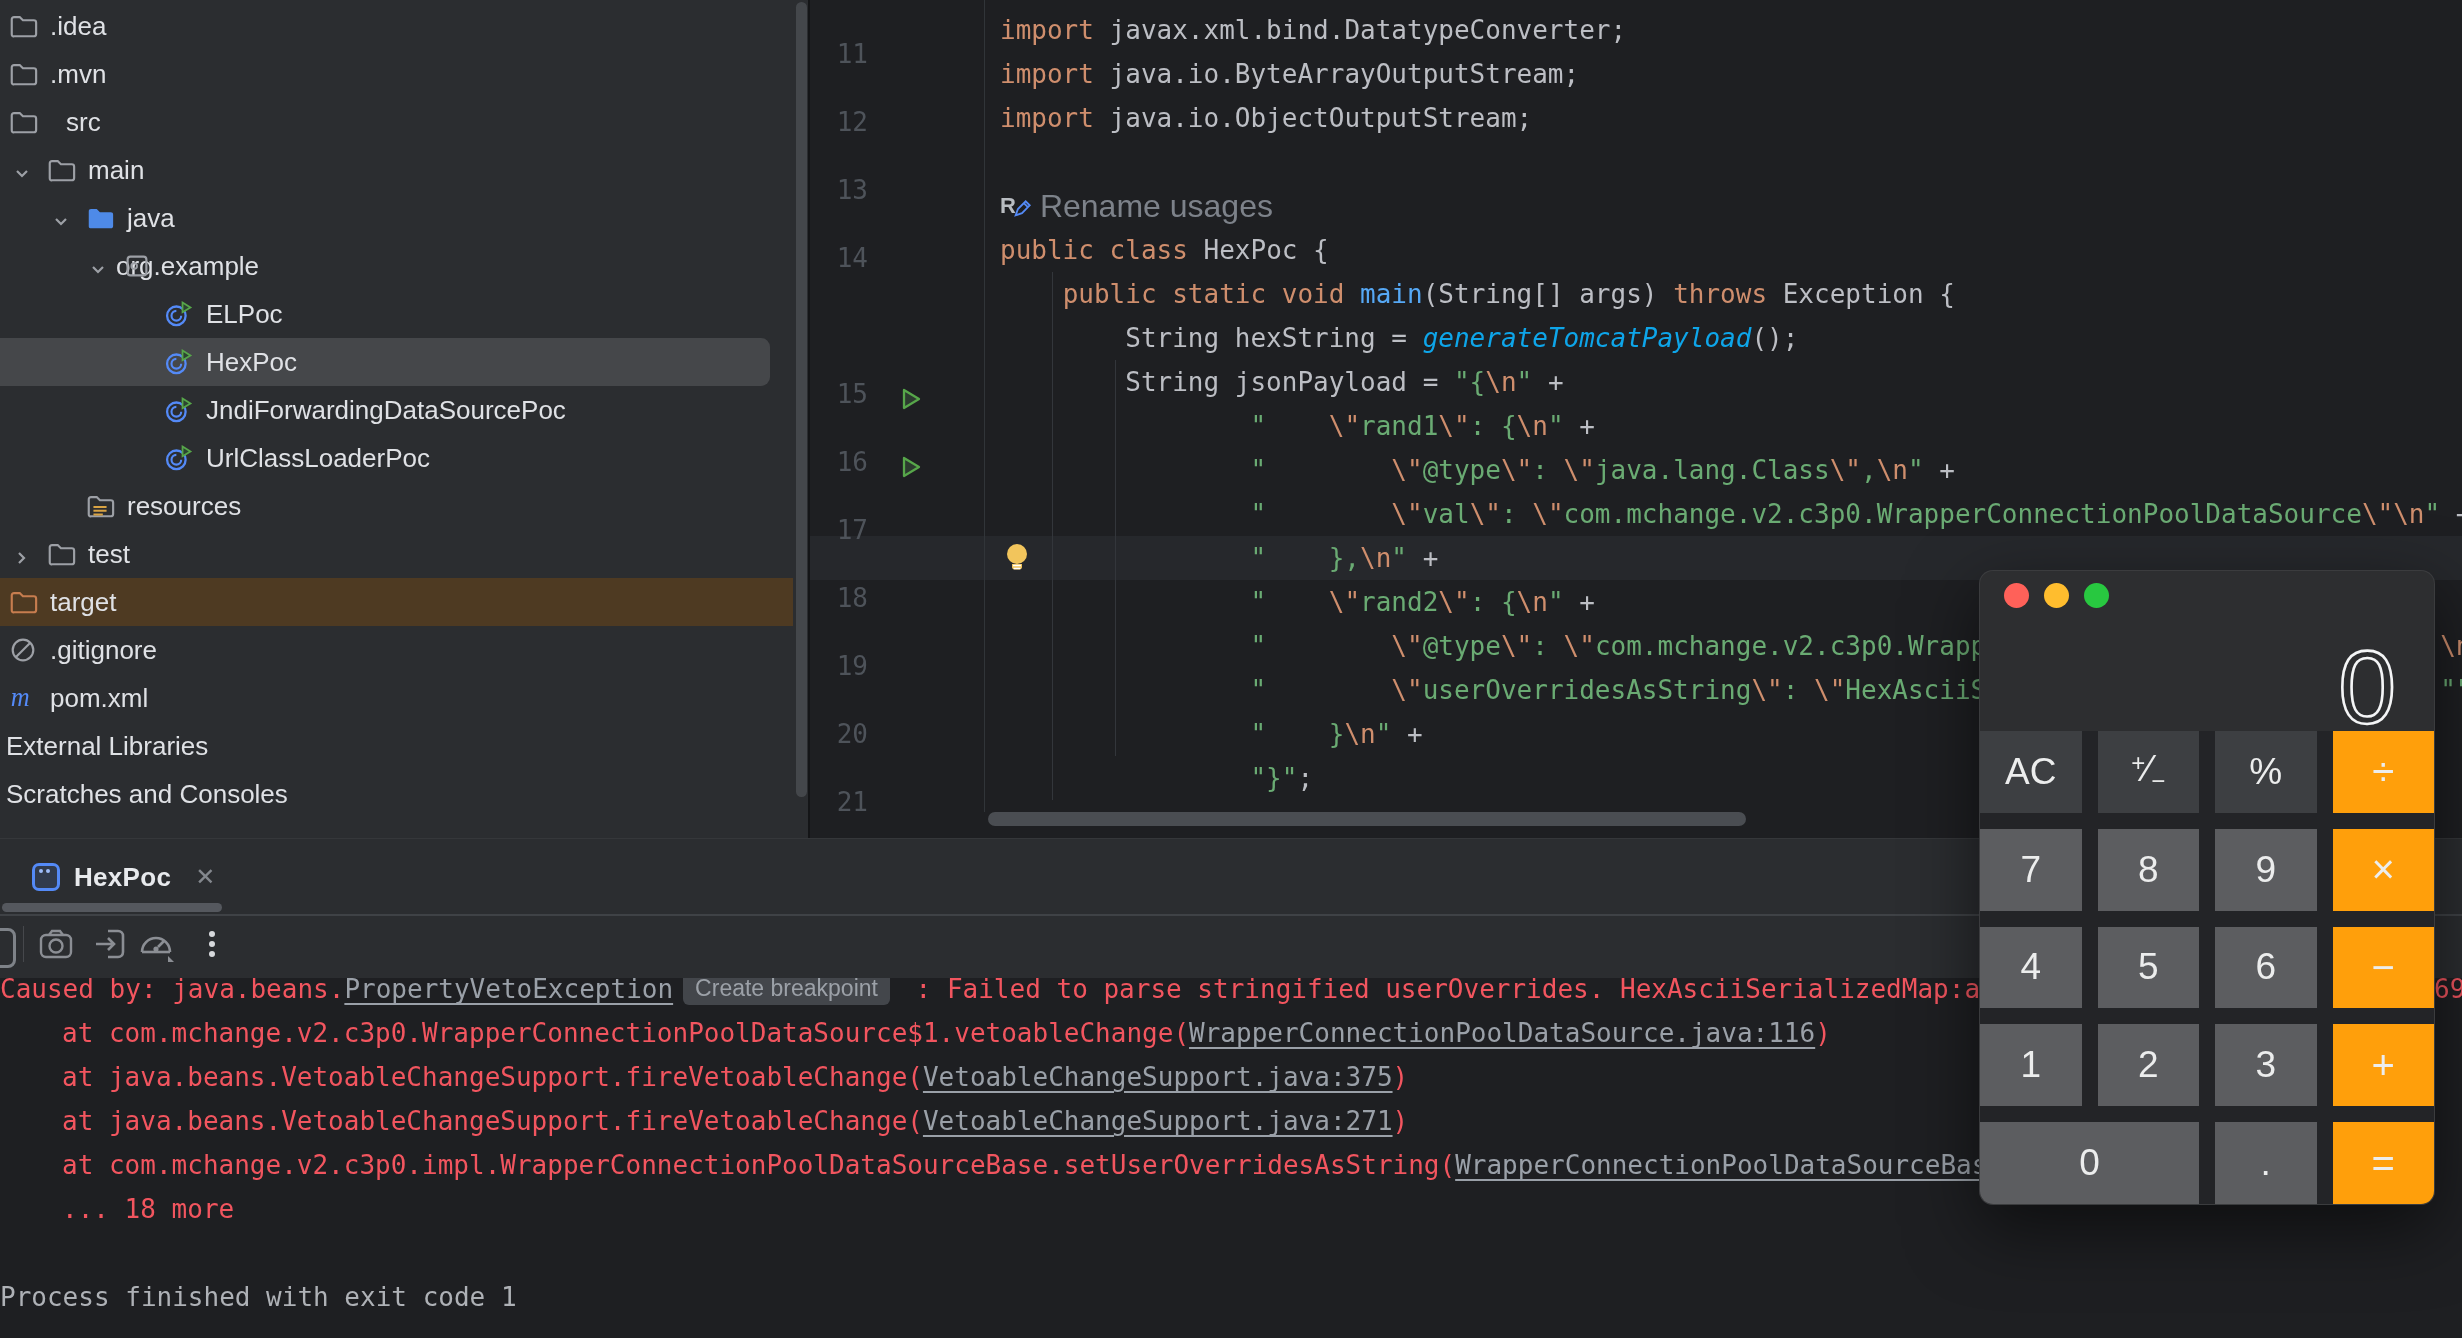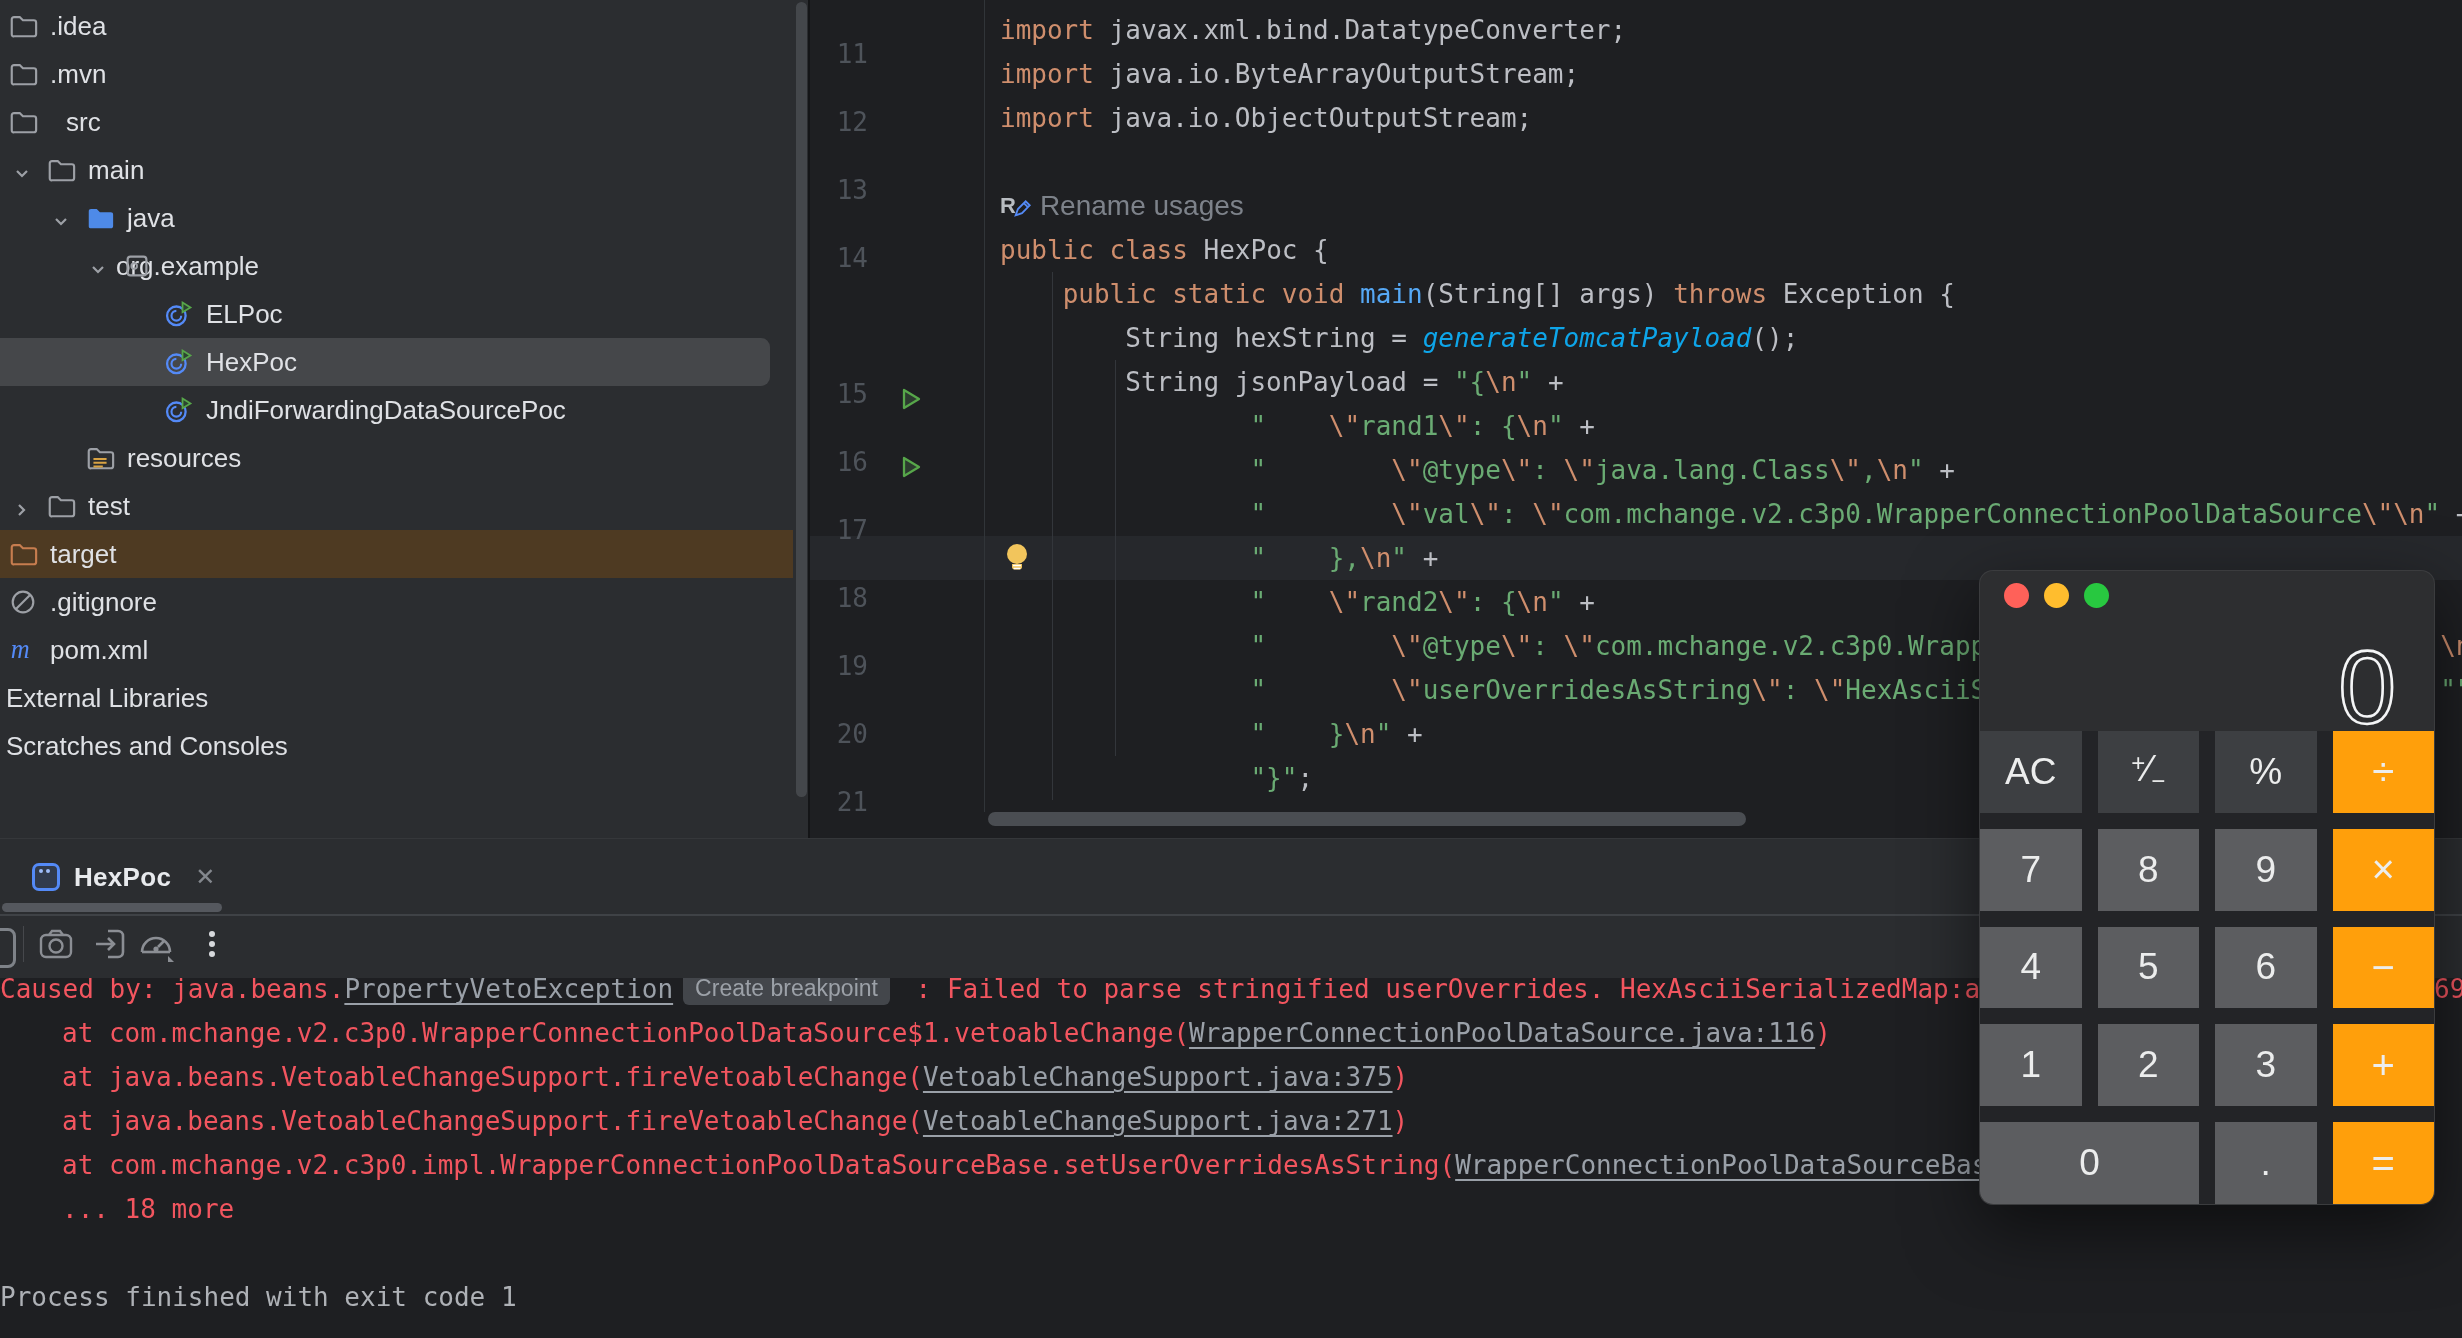--- a/index.html
+++ b/index.html
@@ -22,21 +22,21 @@
   .grow{position:relative;height:44px;font:26px/44px "DejaVu Sans Mono",monospace;color:#4e535a;margin-top:24px;}
   .grow .num{display:inline-block;width:58px;text-align:right;}
   .grow.caret .num{color:#eab308;font-weight:700;}
   .runarrow{position:absolute;left:88px;top:9px;width:26px;height:26px;}
   #code{position:absolute;left:176px;top:0;right:0;padding:8px 0 0 14px;}
   .crow{height:44px;font:26px/44px "DejaVu Sans Mono",monospace;white-space:pre;}
   .tk-k{color:#cf8e6d;} .tk-p{color:#bcbec4;} .tk-s{color:#6aab73;}
   .tk-e{color:#cf8e6d;} .tk-m{color:#56a8f5;} .tk-i{color:#0ea5e9;font-style:italic;}
   .inlayrow{height:44px;display:flex;align-items:center;gap:8px;}
   .inlay-r{color:#b9bdc2;font:600 22px "Liberation Sans",sans-serif;}
-  .inlay-text{color:#7d828a;font-size:28px;}
+  .inlay-text{color:#7d828a;font-size:32px;}
   .iguide{position:absolute;width:1px;background:#33363b;}
   .ig1{left:242px;top:272px;height:528px;}
   .ig2{left:305px;top:360px;height:396px;}
   #bulb{position:absolute;left:190px;top:540px;width:34px;height:36px;}
   #hscroll{position:absolute;left:178px;top:812px;width:758px;height:14px;border-radius:7px;background:#4a4d52;}
   
   #tabbar{position:absolute;left:0;top:838px;width:100%;height:78px;background:#2b2d30;border-top:1px solid #35373a;border-bottom:2px solid #3f4246;box-sizing:border-box;}
   .tab{position:absolute;left:32px;top:14px;height:48px;display:flex;align-items:center;gap:14px;}
   .tabicon{width:28px;height:28px;border:3px solid #548af7;border-radius:7px;background:rgba(84,138,247,.15);position:relative;box-sizing:border-box;}
   .tabicon i{position:absolute;top:3px;width:4px;height:4px;border-radius:2px;background:#9dbcf9;}
@@ -141,20 +141,28 @@
             </svg></span>
           <span class="tlabel" style="margin-left: 206px;">HexPoc</span>
         </div>
         <div class="trow">
           <span class="ticon" style="left: 164px;"><svg viewBox="0 0 34 34">
               <circle cx="14" cy="19" r="10.5" fill="none" stroke="#548af7" stroke-width="2.6"></circle>
               <path d="M14 13.5a5.5 5.5 0 1 0 5.5 5.5" fill="none" stroke="#548af7" stroke-width="2.4"></path>
               <path d="M21 4l9 5.5-9 5.5z" fill="#2c4431" stroke="#57a64a" stroke-width="2"></path>
             </svg></span>
           <span class="tlabel" style="margin-left: 206px;">JndiForwardingDataSourcePoc</span>
+        </div>
+        <div class="trow">
+          <span class="ticon" style="left: 164px;"><svg viewBox="0 0 34 34">
+              <circle cx="14" cy="19" r="10.5" fill="none" stroke="#548af7" stroke-width="2.6"></circle>
+              <path d="M14 13.5a5.5 5.5 0 1 0 5.5 5.5" fill="none" stroke="#548af7" stroke-width="2.4"></path>
+              <path d="M21 4l9 5.5-9 5.5z" fill="#2c4431" stroke="#57a64a" stroke-width="2"></path>
+            </svg></span>
+          <span class="tlabel" style="margin-left: 206px;">UrlClassLoaderPoc</span>
         </div>
         <div class="trow">
           <span class="ticon" style="left: 85px;"><svg viewBox="0 0 32 32">
               <path d="M4 9c0-1.6.9-2.5 2.5-2.5h6l3.4 3.4h11.6c1.6 0 2.5.9 2.5 2.5v12c0 1.6-.9 2.5-2.5 2.5h-21C4.9 27.4 4 26.5 4 24.9z" fill="none" stroke="#9da0a6" stroke-width="2.3"></path>
               <path d="M9 17h14M9 21h14M9 25h10" stroke="#d9a343" stroke-width="2.2"></path>
             </svg></span>
           <span class="tlabel" style="margin-left: 127px;">resources</span>
         </div>
         <div class="trow">
           <span class="chev" style="left: 12px;"><svg viewBox="0 0 20 20">

